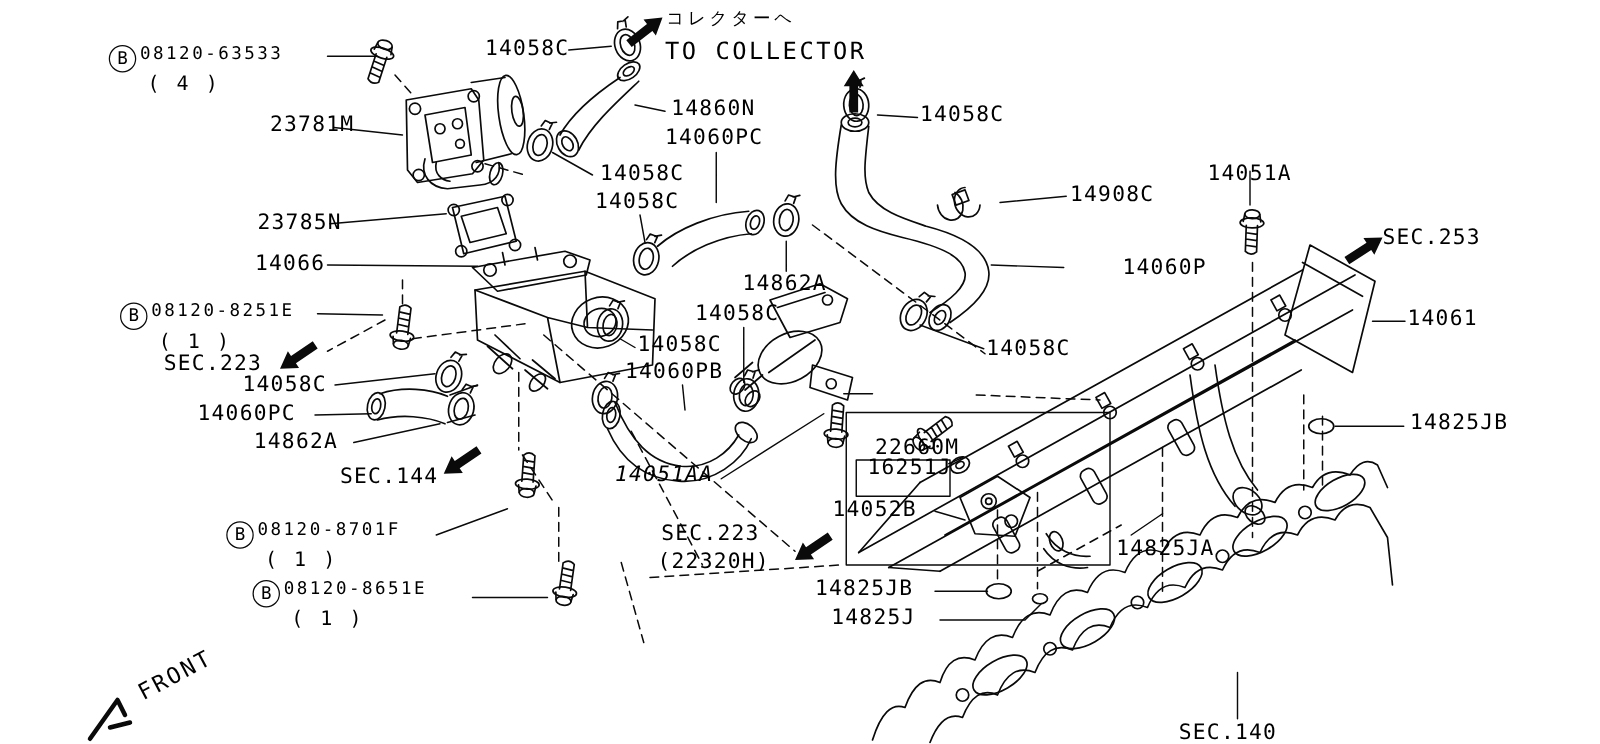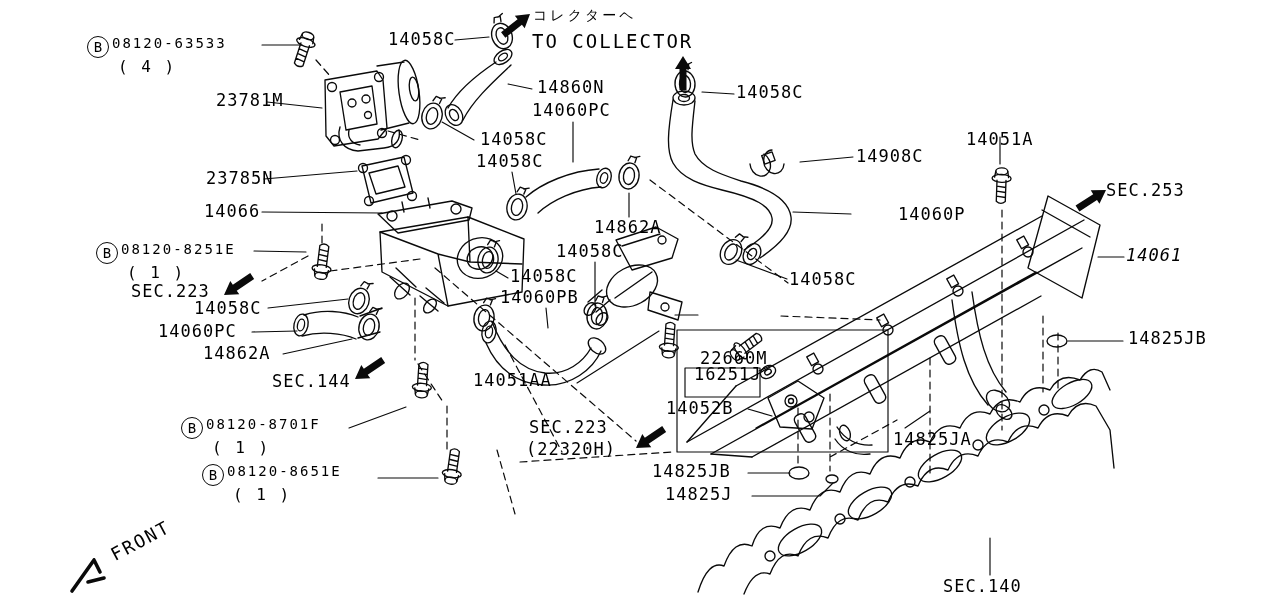--- a/index.html
+++ b/index.html
@@ -272,34 +272,34 @@
       <div class="lbl" style="left: 480px; top: 131px;">14058C</div>
       <div class="lbl" style="left: 476px; top: 153px;">14058C</div>
       <div class="lbl" style="left: 736px; top: 84px;">14058C</div>
       <div class="lbl" style="left: 206px; top: 170px;">23785N</div>
       <div class="lbl" style="left: 204px; top: 203px;">14066</div>
       <div class="lbl" style="left: 856px; top: 148px;">14908C</div>
       <div class="lbl" style="left: 966px; top: 119px; margin-top: 12px;">14051A</div>
       <div class="lbl" style="left: 1106px; top: 182px;">SEC.253</div>
       <div class="lbl" style="left: 594px; top: 219px;">14862A</div>
       <div class="lbl" style="left: 854px; top: 206px; margin-left: 44px;">14060P</div>
-      <div class="lbl" style="left: 1126px; top: 247px; font-style: italic;">14061</div>
+      <div class="lbl" style="left: 1126px; top: 247px;">14061</div>
       <div class="lbl" style="left: 131px; top: 283px;">SEC.223</div>
       <div class="lbl" style="left: 556px; top: 243px;">14058C</div>
       <div class="lbl" style="left: 194px; top: 300px;">14058C</div>
       <div class="lbl" style="left: 510px; top: 268px;">14058C</div>
       <div class="lbl" style="left: 500px; top: 289px;">14060PB</div>
       <div class="lbl" style="left: 789px; top: 271px;">14058C</div>
       <div class="lbl" style="left: 158px; top: 323px;">14060PC</div>
       <div class="lbl" style="left: 700px; top: 305px; margin-top: 45px;">22660M</div>
       <div class="lbl" style="left: 203px; top: 345px;">14862A</div>
       <div class="lbl" style="left: 1128px; top: 330px;">14825JB</div>
       <div class="lbl" style="left: 272px; top: 373px;">SEC.144</div>
       <div class="lbl" style="left: 694px; top: 366px;">16251J</div>
-      <div class="lbl" style="left: 473px; top: 372px;">14051AA</div>
+      <div class="lbl" style="left: 492px; top: 372px; font-style: italic;">14051AA</div>
       <div class="lbl" style="left: 666px; top: 400px;">14052B</div>
       <div class="lbl" style="left: 529px; top: 419px;">SEC.223</div>
       <div class="lbl" style="left: 526px; top: 441px;">(22320H)</div>
       <div class="lbl" style="left: 893px; top: 431px;">14825JA</div>
       <div class="lbl" style="left: 652px; top: 463px;">14825JB</div>
       <div class="lbl" style="left: 665px; top: 486px;">14825J</div>
       <div class="lbl" style="left: 108px; top: 548px; font-size: 18px; letter-spacing: 2px; transform: rotate(-28deg);">FRONT</div>
       <div class="lbl" style="left: 943px; top: 578px;">SEC.140</div>
     </div>
 <div id="callouts">

